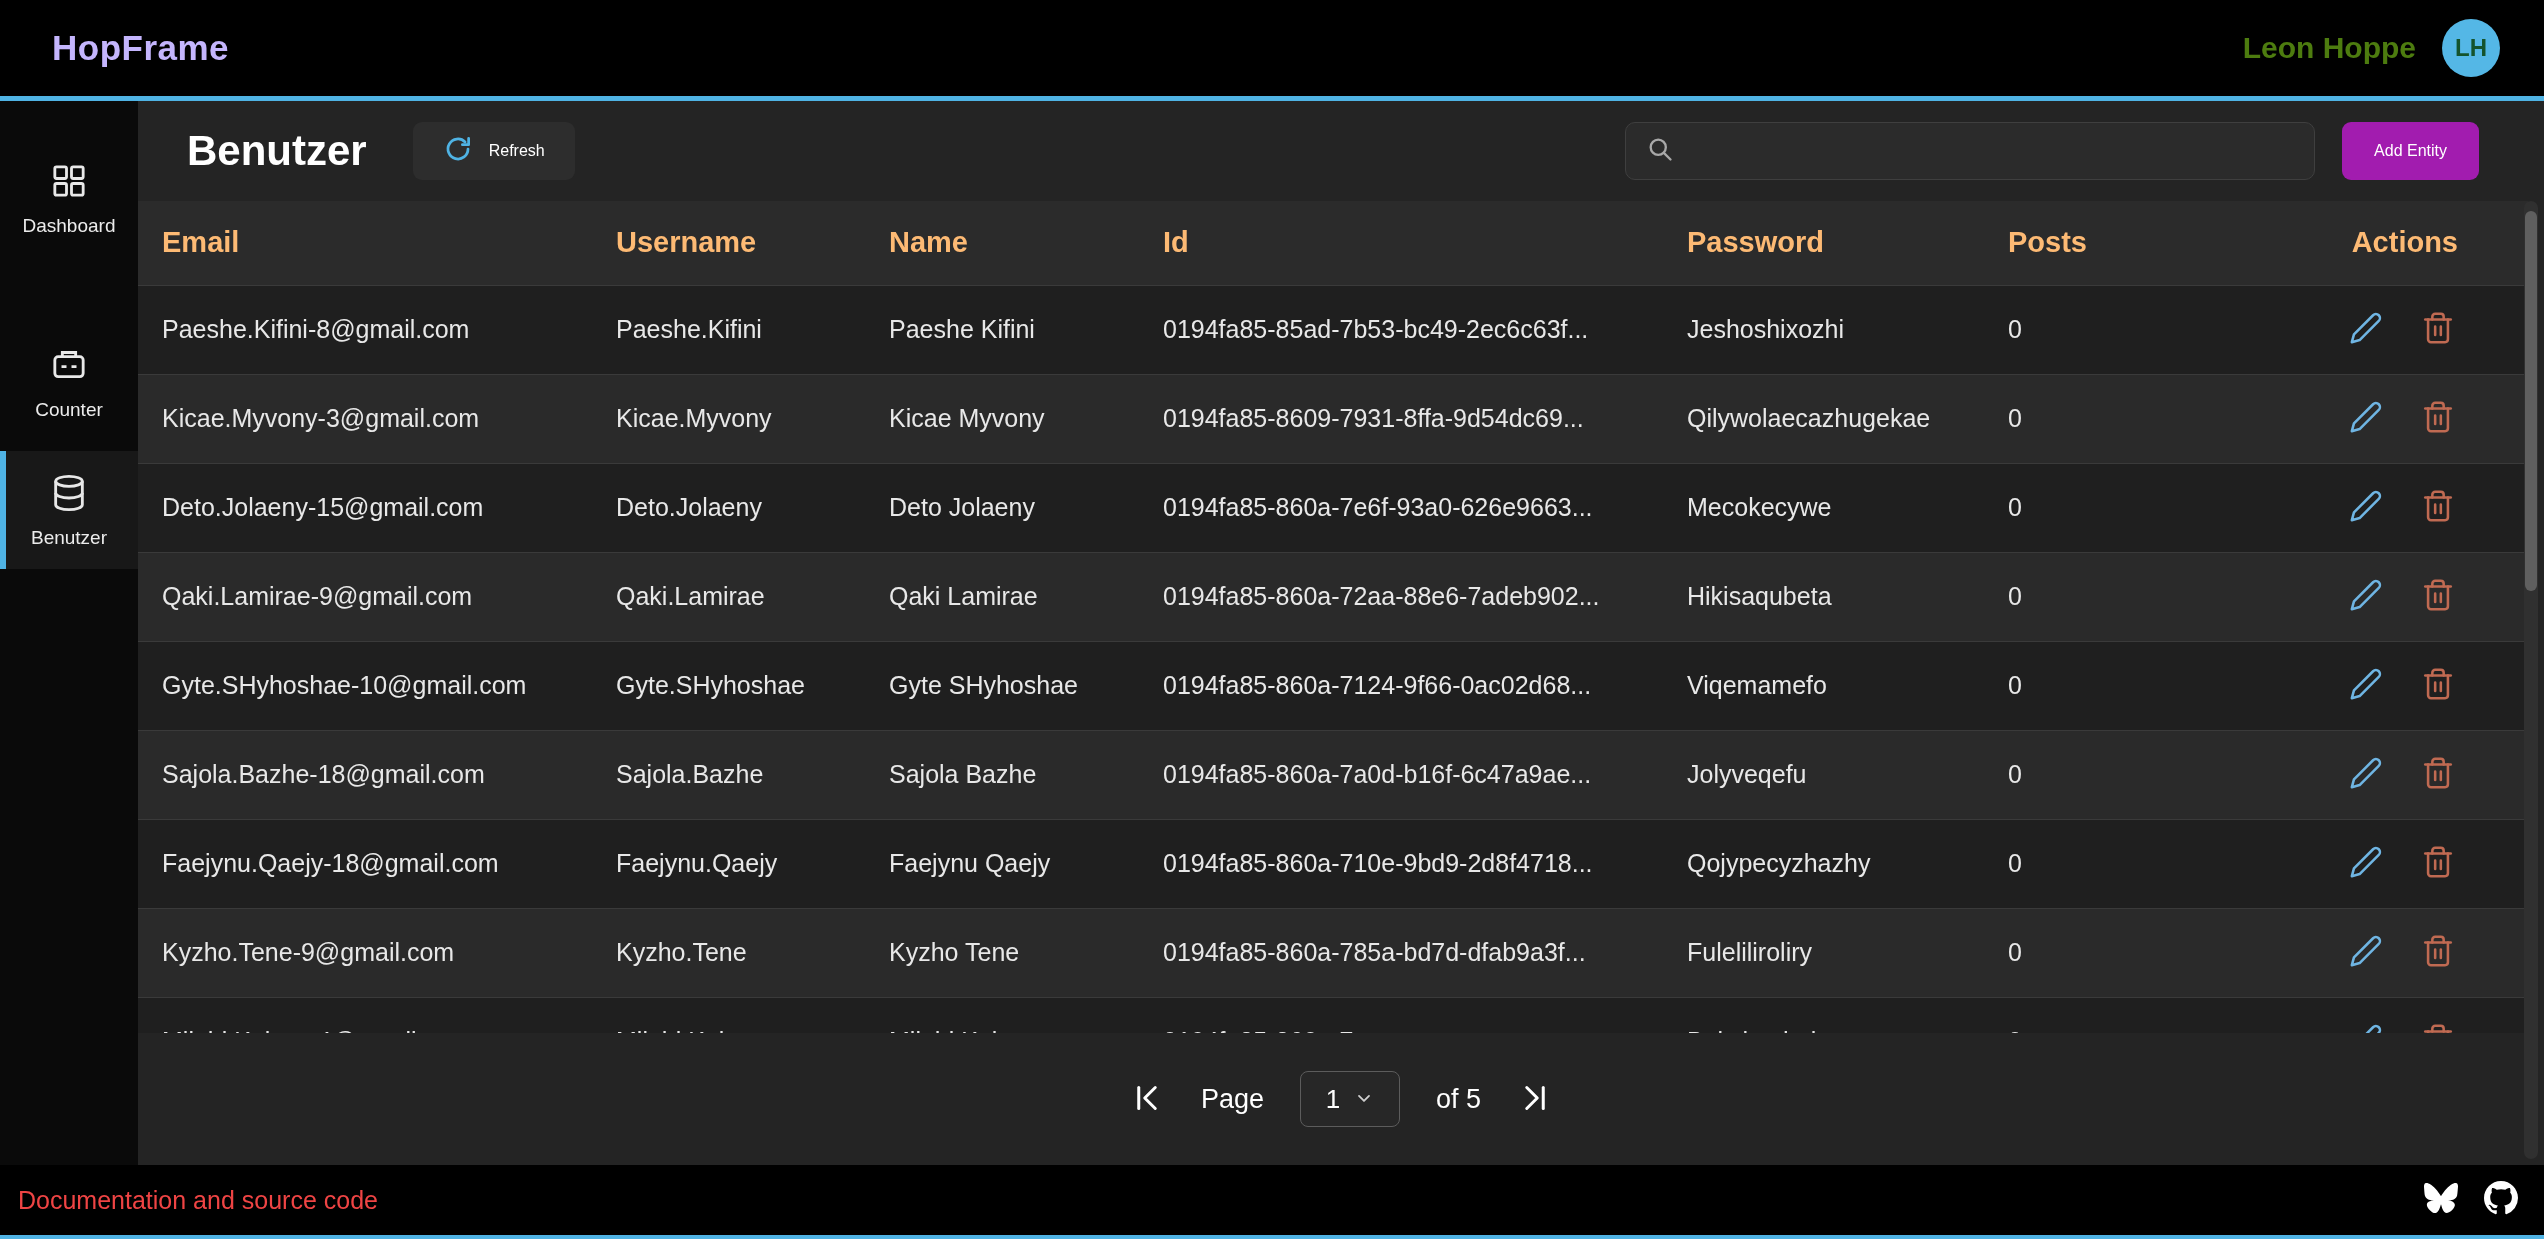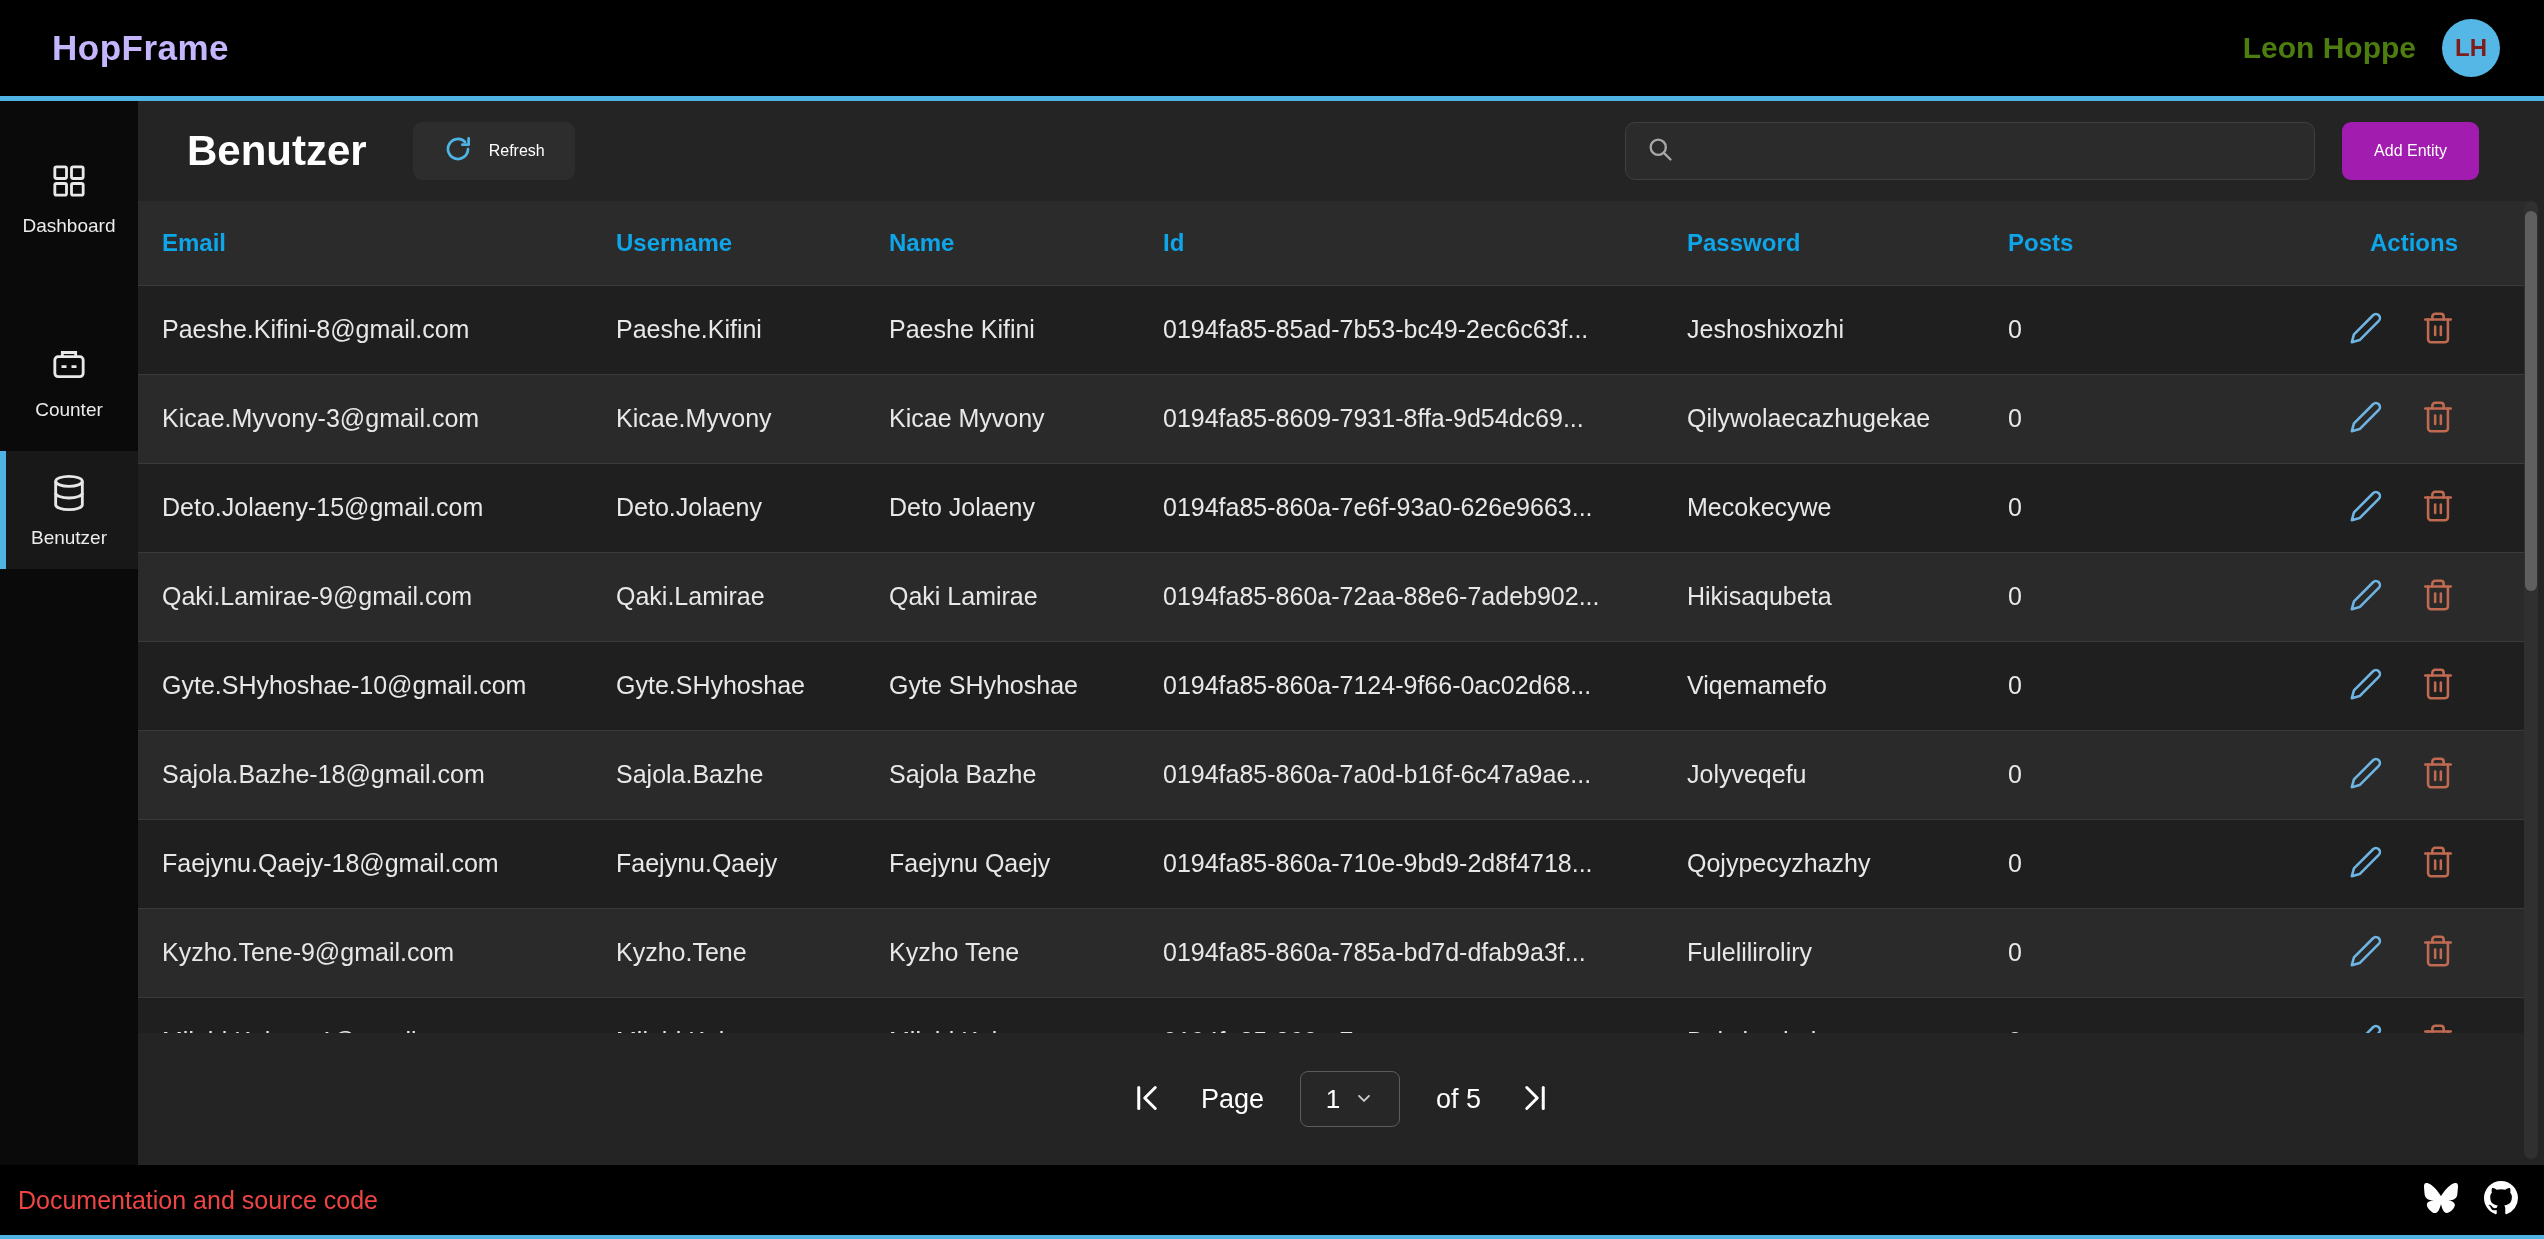--- a/index.html
+++ b/index.html
@@ -16,21 +16,21 @@
   .topbar {
     flex: 0 0 96px; height: 96px; background: #000;
     display: flex; align-items: center; justify-content: space-between;
     padding: 0 44px;
   }
   .brand { font-size: 35px; font-weight: bold; letter-spacing: .5px; color: #c4b5fd; margin-left: 8px; }
   .user { display: flex; align-items: center; gap: 26px; }
   .user-name { font-size: 30px; font-weight: bold; color: #4d7c0f; }
   .avatar {
     width: 58px; height: 58px; border-radius: 50%;
-    background: #54b7e6; color: #7f1d1d; font-weight: bold; font-size: 24px;
+    background: #54b7e6; color: #14532d; font-weight: bold; font-size: 24px;
     display: flex; align-items: center; justify-content: center;
   }
   .accent-top { flex: 0 0 5px; height: 5px; background: #4fb3e4; }
   .accent-bottom { flex: 0 0 4px; height: 4px; background: #4fb3e4; }
 
   
   .body { flex: 1 1 auto; display: flex; min-height: 0; }
 
   
   .sidebar { flex: 0 0 138px; width: 138px; background: #0a0a0a; padding-top: 38px; display: flex; flex-direction: column; }
@@ -67,22 +67,22 @@
   .search-input { flex: 1; min-width: 0; background: transparent; border: none; outline: none; color: #eee; font-size: 26px; font-family: inherit; height: 100%; }
   .add-btn { margin-left: 27px; padding: 0 32px; background: #a21caf; }
 
   
   .table-viewport { flex: 0 0 832px; height: 832px; overflow: hidden; position: relative; }
   table { width: 2390px; border-collapse: collapse; table-layout: fixed; }
   col.c-email { width: 454px; } col.c-user { width: 273px; } col.c-name { width: 274px; }
   col.c-id { width: 524px; } col.c-pass { width: 321px; } col.c-posts { width: 300px; }
   col.c-actions { width: 244px; }
   thead th {
-    height: 84px; background: #2b2b2b; font-size: 24px; font-weight: bold;
-    text-align: left; padding: 0 0 0 24px; color: #0ea5e9; white-space: nowrap;
+    height: 84px; background: #2b2b2b; font-size: 29px; font-weight: bold;
+    text-align: left; padding: 0 0 0 24px; color: #fdba74; white-space: nowrap;
   }
   thead th.actions-col { text-align: right; padding-right: 70px; }
   tbody td {
     height: 88px; font-size: 25px; color: #e8e8e8; padding: 0 0 0 24px;
     border-top: 1px solid #3a3a3a; white-space: nowrap; overflow: hidden;
   }
   tr.odd { background: #1f1f1f; }
   tr.even { background: #2a2a2a; }
   td.actions { padding: 0; }
   .actions-cell { display: flex; justify-content: flex-end; align-items: center; gap: 32px; height: 88px; padding-right: 70px; }

